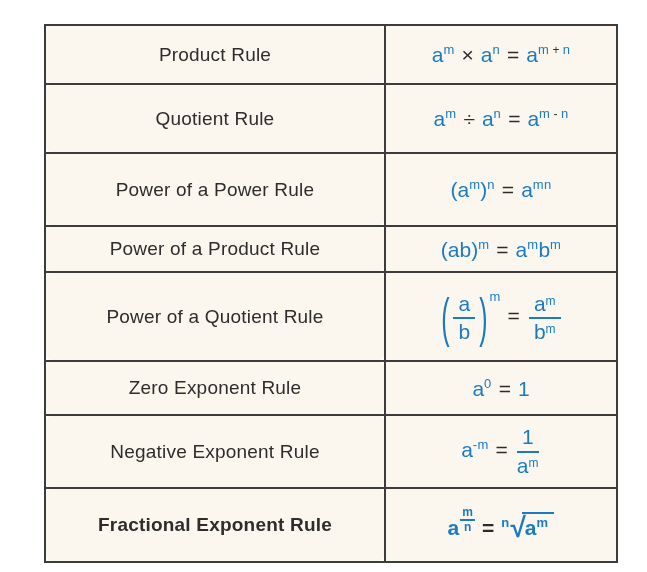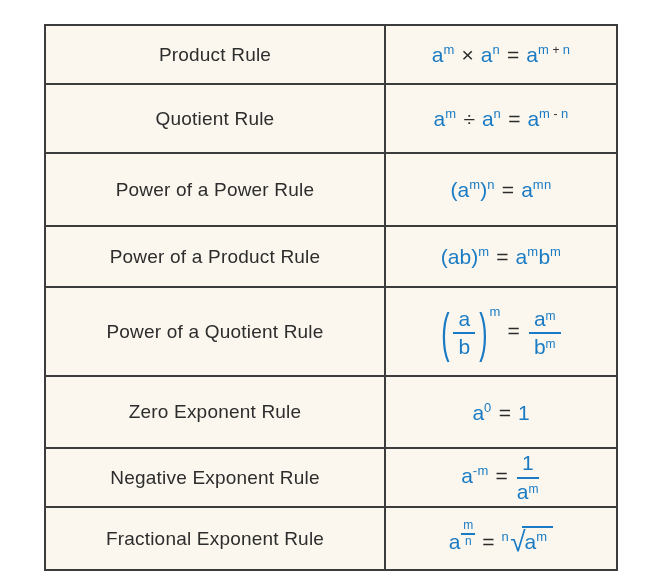--- a/index.html
+++ b/index.html
@@ -1,25 +1,25 @@
 <!DOCTYPE html>
 <html><head>
 <meta charset="utf-8">
 <style>
   html,body { margin:0; padding:0; background:#ffffff; font-family:"Liberation Sans", sans-serif; }
   .stage { position:relative; width:647px; height:572px; background:#ffffff; overflow:hidden; }
 
   table.rules { position:absolute; left:44px; top:24px; border-collapse:collapse; table-layout:fixed; }
   table.rules td { border:2px solid #3c3c3c; background:#fbf7ee; text-align:center; vertical-align:middle; padding:0 4px; }
-  td.col-name    { width:330px; }
+  td.col-name    { width:330px;border-radius:9px; }
   td.col-formula { width:222px; }
 
   tr.r1 { height:59px; } tr.r2 { height:69px; } tr.r3 { height:73px; }
-  tr.r4 { height:61px; } tr.r5 { height:89px;margin-top:44px; } tr.r6 { height:72px; }
-  tr.r7 { height:59px; } tr.r8 { height:63px; }
+  tr.r4 { height:46px; } tr.r5 { height:89px;margin-top:44px; } tr.r6 { height:54px; }
+  tr.r7 { height:73px; } tr.r8 { height:74px;font-weight:bold; }
 
   .rule-name { font-size:19px; color:#2d2d2d; letter-spacing:.2px; }
 
   .formula { font-size:21px; color:#1a7bc4; white-space:nowrap; }
   .f-var  { color:#1a7bc4; }
   .f-dark { color:#2b2b2b; margin:0 7px; }
   .f-sup  { color:#1a7bc4; font-size:13px; vertical-align:8px; letter-spacing:.3px; }
   .f-sup.hi { vertical-align:22px; }
   .f-dsup { color:#333333; font-size:12px; vertical-align:8px; }
 

